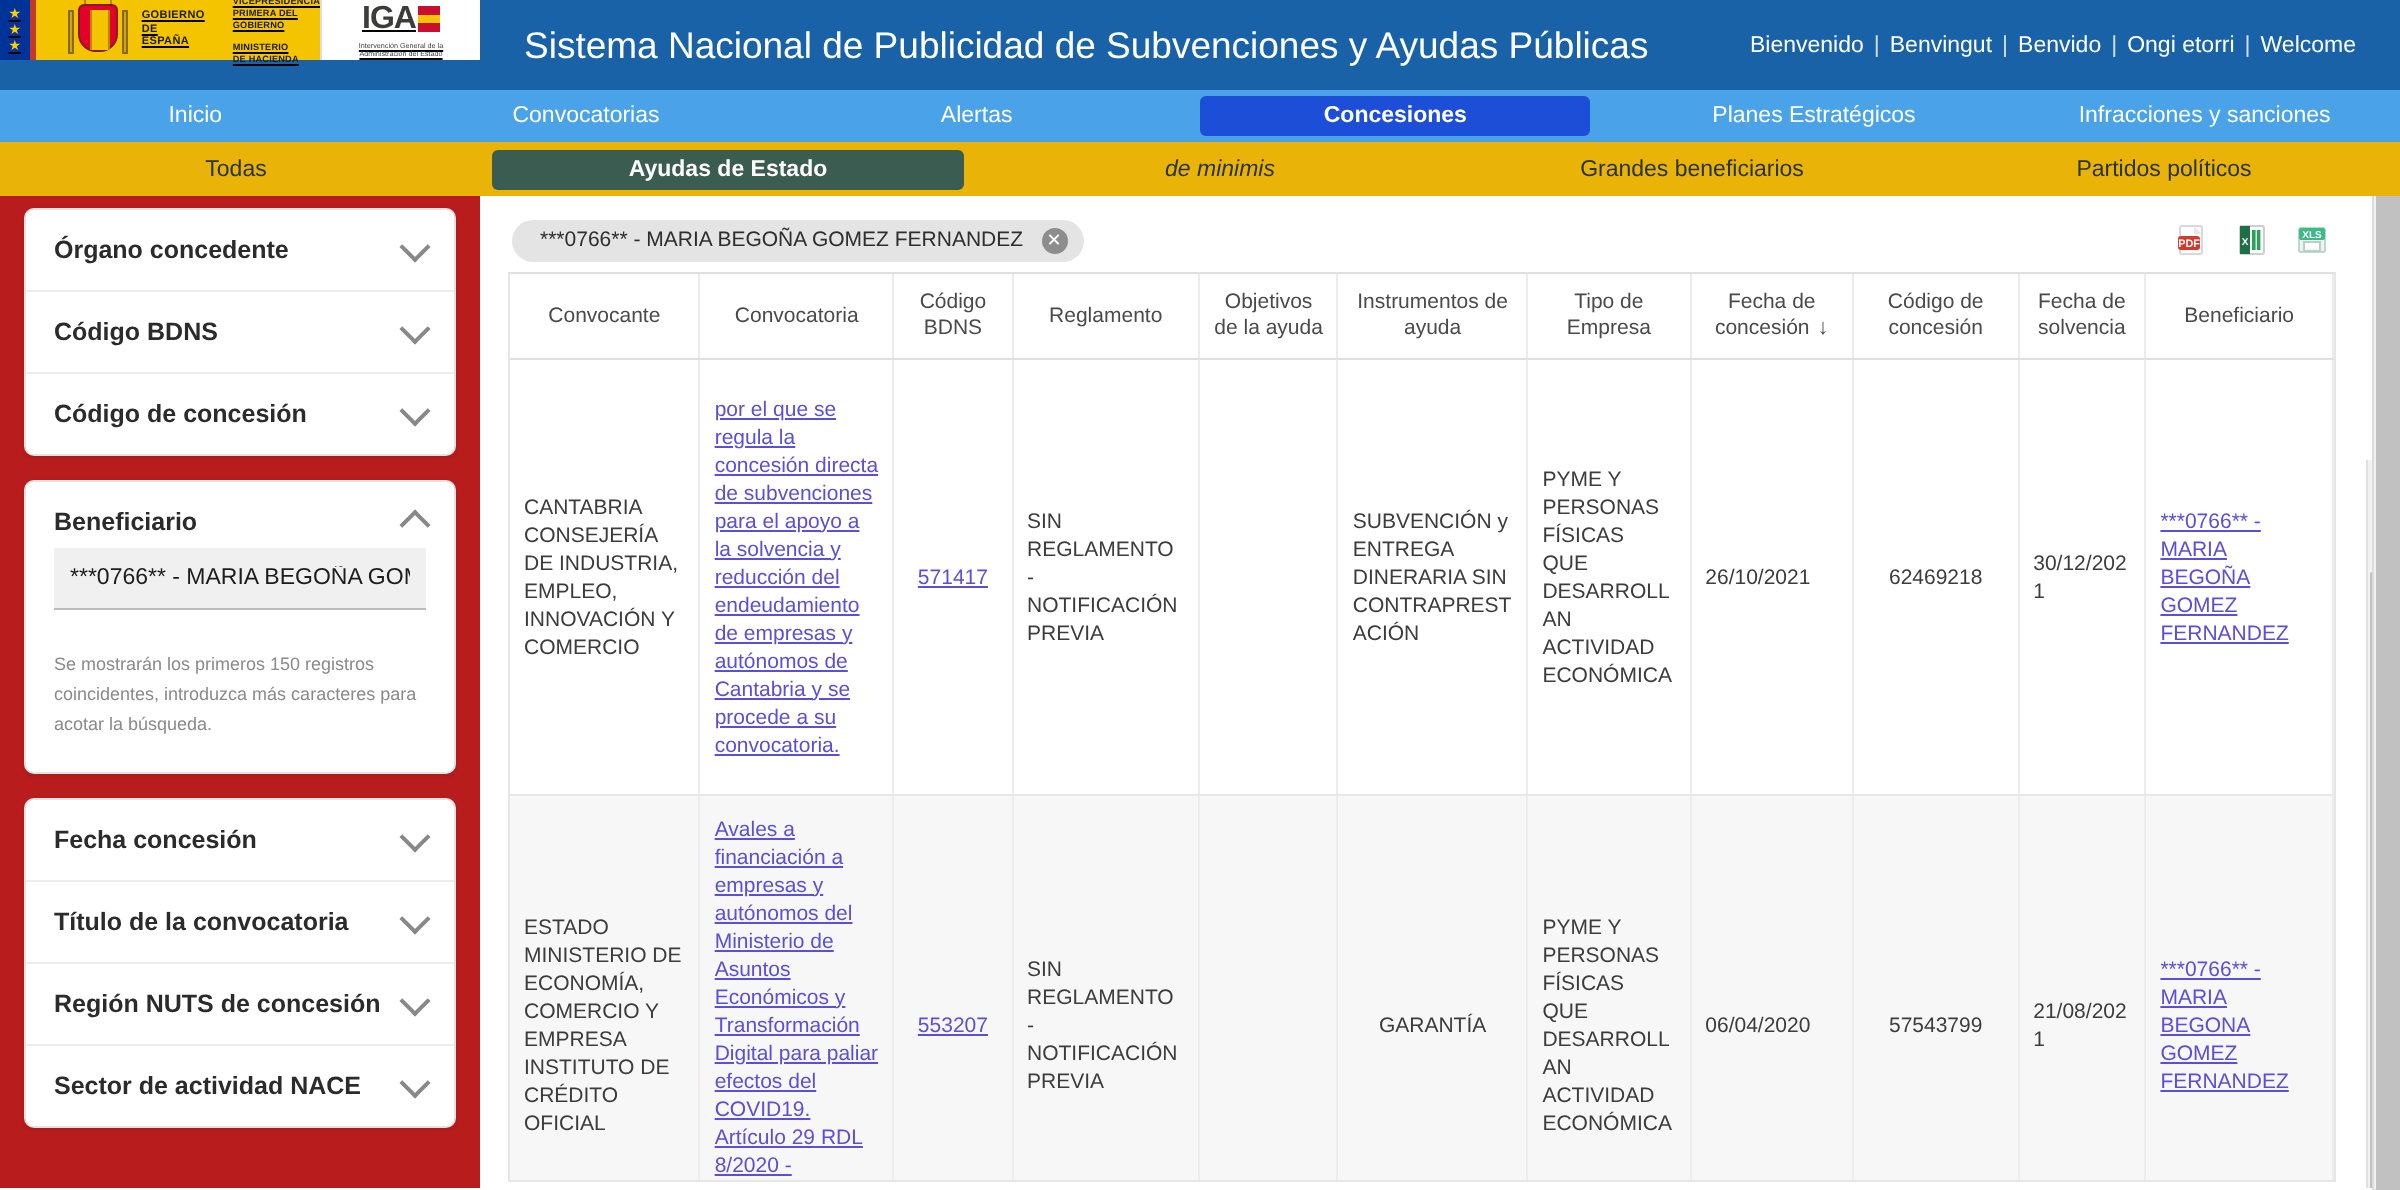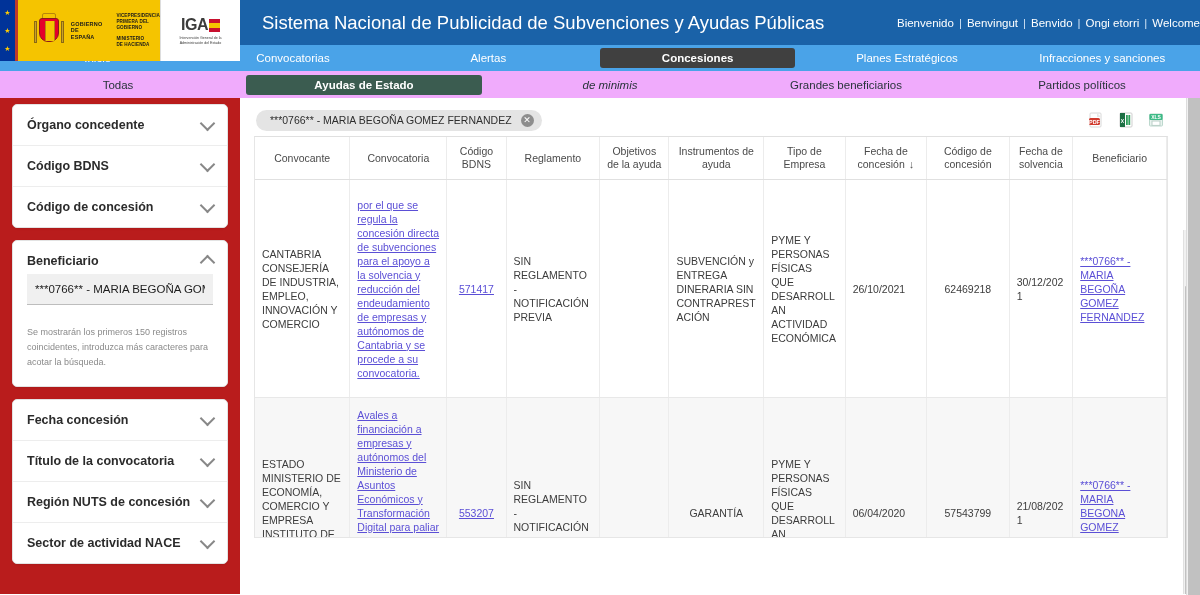--- a/index.html
+++ b/index.html
@@ -14,24 +14,25 @@
   
   .header {
     height: 45px;
     background: #1a62a8;
     display: flex;
     align-items: stretch;
     position: relative;
   }
   .logo-block {
     width: 240px;
-    height: 61px;
+    height: 30px;
     display: flex;
     align-items: stretch;
     flex: 0 0 240px;
+    text-decoration: underline;
   }
   .logo-eu {
     width: 16px;
     background: #003399;
     display: flex; flex-direction: column;
     align-items: center; justify-content: space-around;
     padding: 3px 0;
   }
   .logo-eu .star { color: #ffcc00; font-size: 7px; line-height: 7px; }
   .logo-gob {
@@ -117,20 +118,21 @@
     flex: 1;
     display: flex; align-items: center;
     color: #ffffff;
     font-size: 18.5px;
     padding-left: 22px;
     white-space: nowrap;
   }
   .header-langs {
     display:flex; align-items:center;
     color:#ffffff; font-size:11.5px;
+    padding-right: 22px;
     white-space: nowrap;
   }
   .header-langs .sep { padding: 0 5px; color:#cfe2f5; }
   .header-langs a { color:#ffffff; text-decoration:none; }
 
   
   .nav-main {
     height: 26px;
     background: #4aa3e8;
     display: flex;
@@ -138,30 +140,30 @@
   }
   .nav-main .nav-item {
     flex: 1;
     text-align: center;
     color: #ffffff;
     font-size: 11.5px;
     line-height: 18px;
     white-space: nowrap;
   }
   .nav-main .nav-item.active {
-    background: #404040;
+    background: #1d4ed8;
     border-radius: 3px;
     margin: 0 14px;
     font-weight: bold;
     padding: 2px 0;
     line-height: 16px;
   }
   .nav-sub {
     height: 27px;
-    background: #f0abfc;
+    background: #eab308;
     display: flex;
     align-items: center;
   }
   .nav-sub .sub-item {
     flex: 1;
     text-align: center;
     color: #28343a;
     font-size: 11.5px;
     white-space: nowrap;
   }
@@ -272,21 +274,21 @@
     padding-right: 26px;
   }
   .xicon { width:16px; height:16px; position:relative; cursor:pointer; }
   .xicon svg { display:block; }
 
   
   .table-wrap {
     position: relative;
     border: 1px solid #e6e6e6;
     border-top: 1px solid #e0e0e0;
-    height: 402px;
+    height: 455px;
     overflow: hidden;
     background:#fff;
     margin-right: 22px;
   }
   table.grid {
     width: 100%;
     border-collapse: collapse;
     table-layout: fixed;
     font-size: 10.5px;
     color: #3c3c3c;

